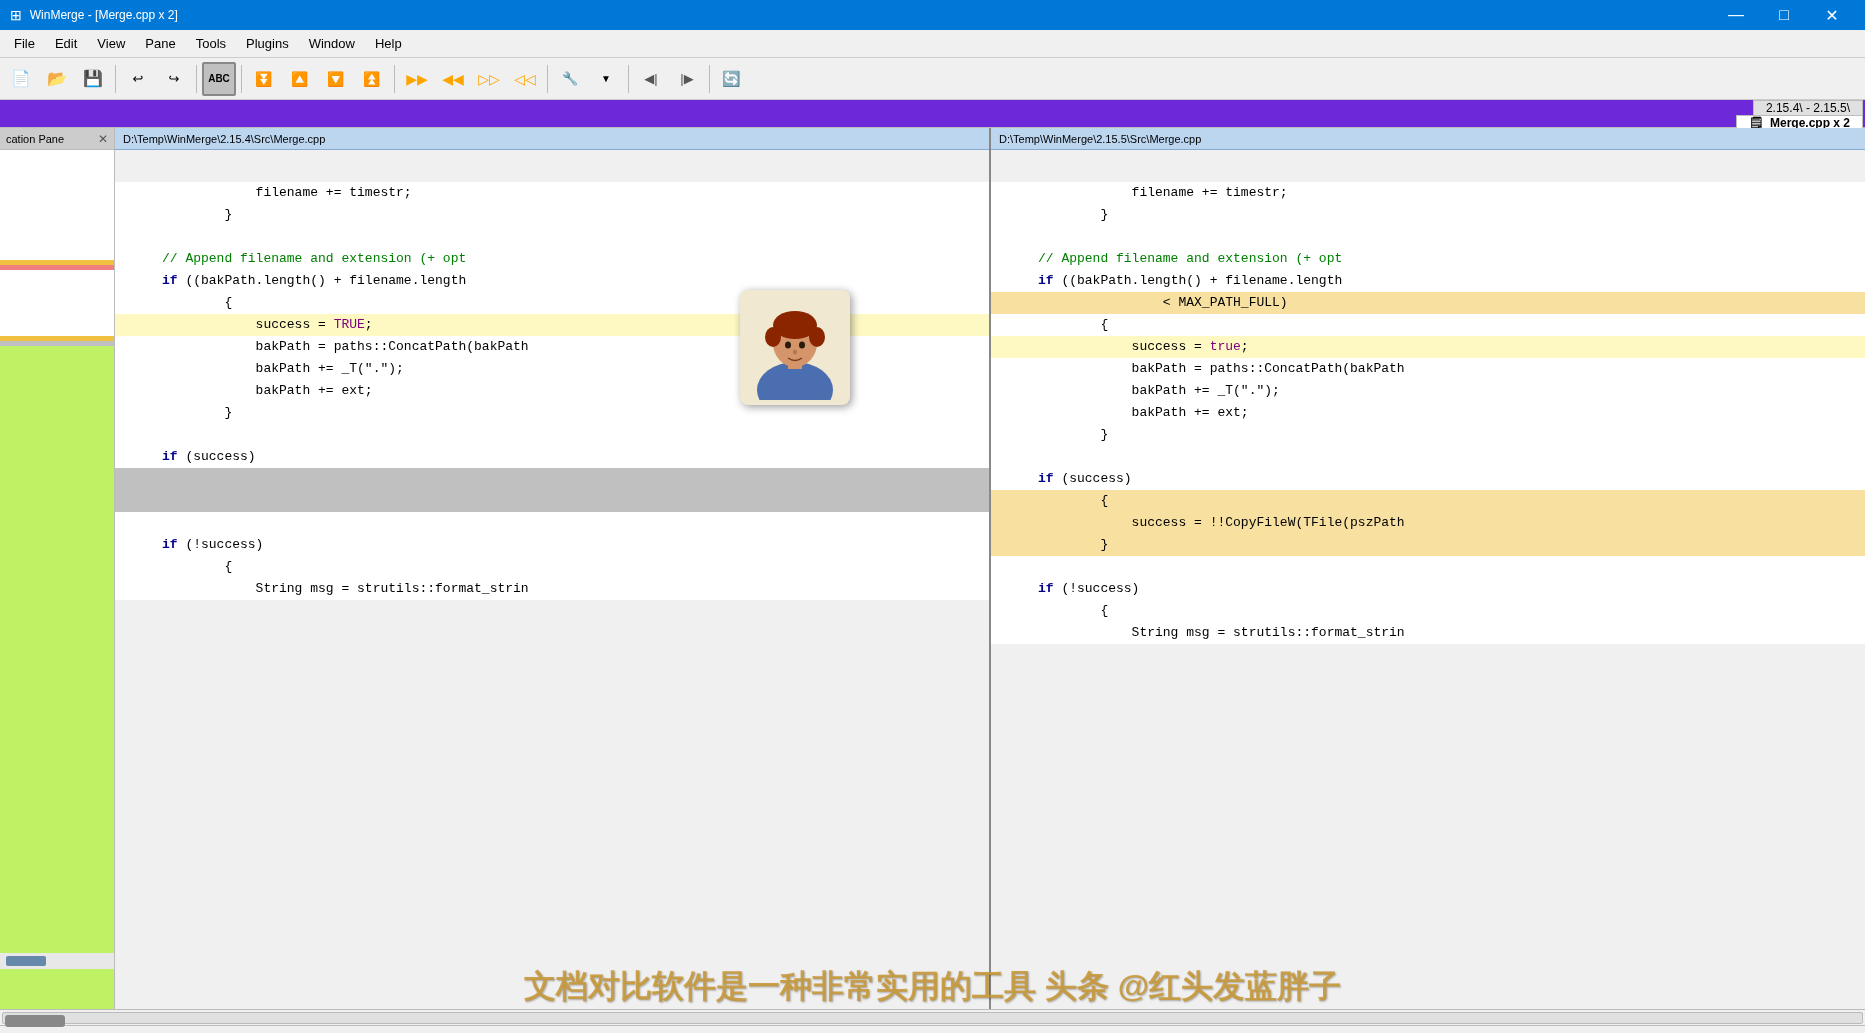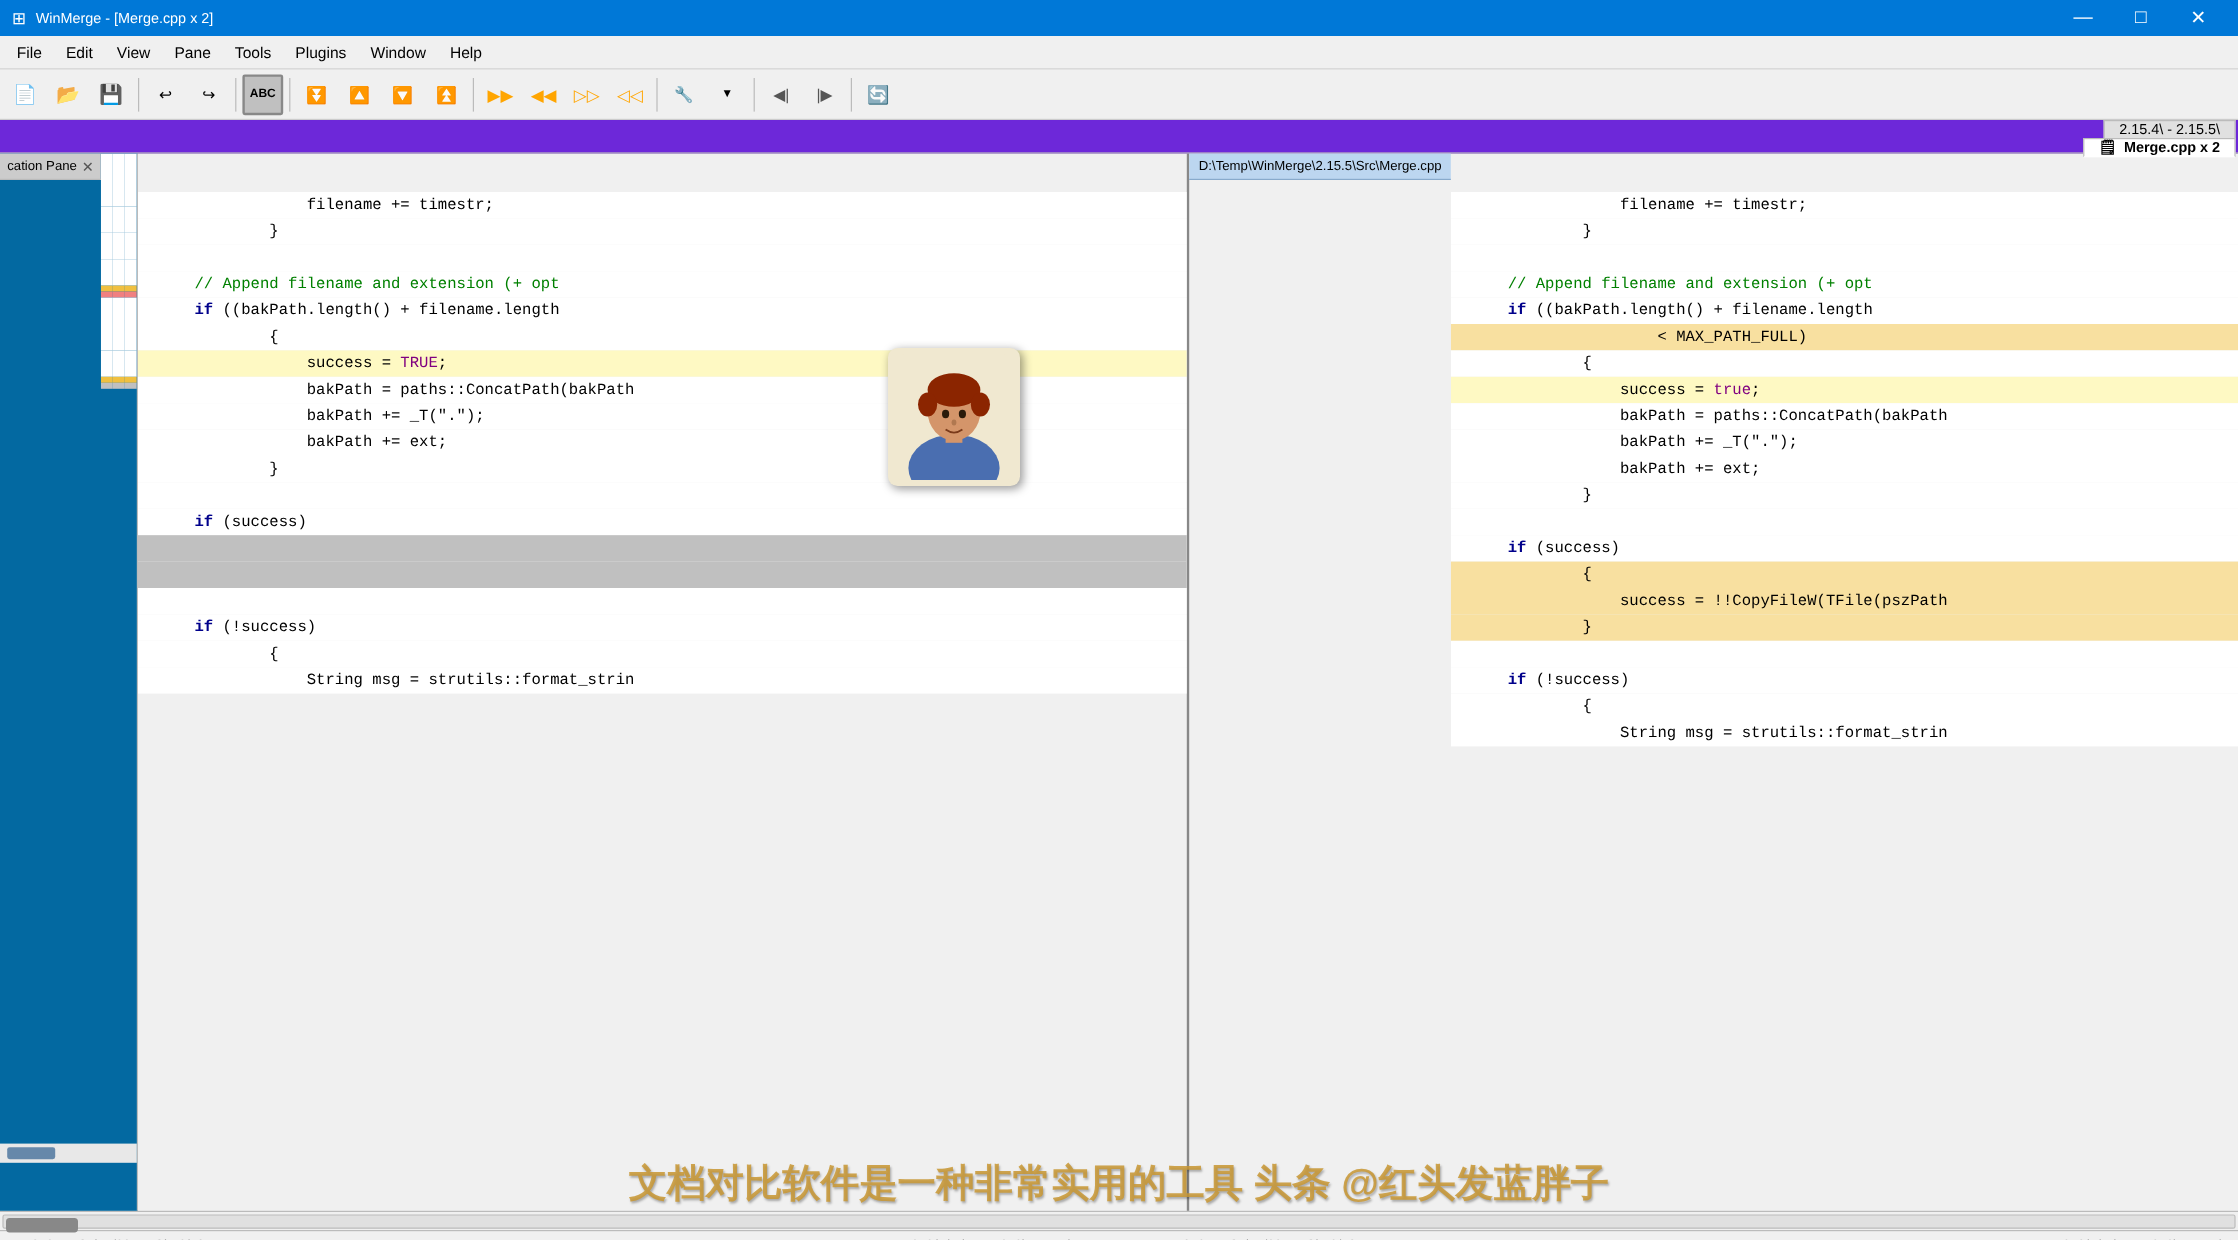--- a/index.html
+++ b/index.html
@@ -121,24 +121,24 @@
 
     
     #main-content {
       display: flex;
       height: calc(1033px - 30px - 28px - 42px - 28px - 24px);
     }
 
     
     #nav-pane {
       width: 115px;
-      background: #0369a1;
+      background: #bef264;
       border-right: 1px solid #bbb;
       display: flex;
-      flex-direction: row;
+      flex-direction: column;
       position: relative;
     }
     #nav-pane-header {
       background: #cccccc;
       height: 22px;
       display: flex;
       align-items: center;
       padding: 0 6px;
       font-size: 11px;
       border-bottom: 1px solid #bbb;
@@ -160,21 +160,21 @@
     
     #left-pane {
       flex: 1;
       display: flex;
       flex-direction: column;
       border-right: 2px solid #888;
     }
     #right-pane {
       flex: 1;
       display: flex;
-      flex-direction: row;
+      flex-direction: column;
     }
 
     .pane-header {
       height: 22px;
       background: #bcd6f0;
       display: flex;
       align-items: center;
       padding: 0 8px;
       font-size: 11px;
       border-bottom: 1px solid #88aacc;
@@ -437,20 +437,23 @@
     </div>
 
     <div style="position:absolute; bottom:40px; left:0; width:100%; height:16px; background:#e8e8e8; display:flex; align-items:center; padding-left: 2px;">
       <div style="width: 40px; height: 10px; background: #6688aa; border-radius:2px; margin-left:4px;"></div>
     </div>
   </div>
 
   <div id="diff-container">
 
     <div id="left-pane">
+      <div class="pane-header">
+        <span>D:\Temp\WinMerge\2.15.4\Src\Merge.cpp</span>
+      </div>
       <div class="code-area" id="left-code">
           <div class="code-line normal"><span class="line-num">&nbsp;</span>            filename += timestr;</div>
           <div class="code-line normal"><span class="line-num">&nbsp;</span>        }</div>
           <div class="code-line normal"><span class="line-num">&nbsp;</span></div>
           <div class="code-line normal"><span class="line-num">&nbsp;</span>        <span class="cmt">// Append filename and extension (+ opt</span></div>
           <div class="code-line normal"><span class="line-num">&nbsp;</span>        <span class="kw">if</span> ((bakPath.length() + filename.length</div>
           <div class="code-line normal"><span class="line-num">&nbsp;</span>        {</div>
           <div class="code-line deleted"><span class="line-num">&nbsp;</span>            success = <span class="macro">TRUE</span>;</div>
           <div class="code-line normal"><span class="line-num">&nbsp;</span>            bakPath = paths::ConcatPath(bakPath</div>
           <div class="code-line normal"><span class="line-num">&nbsp;</span>            bakPath += _T(".");</div>

